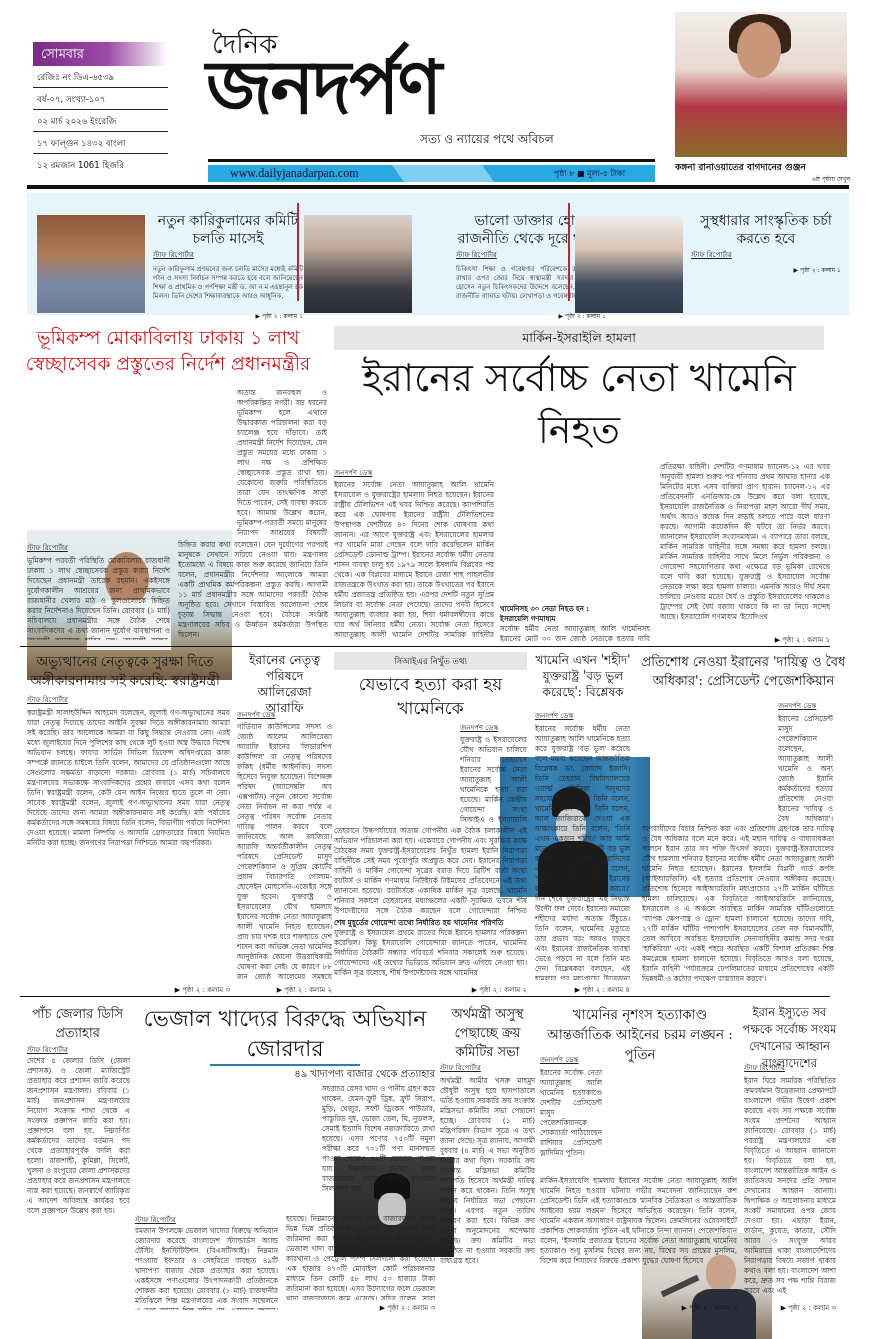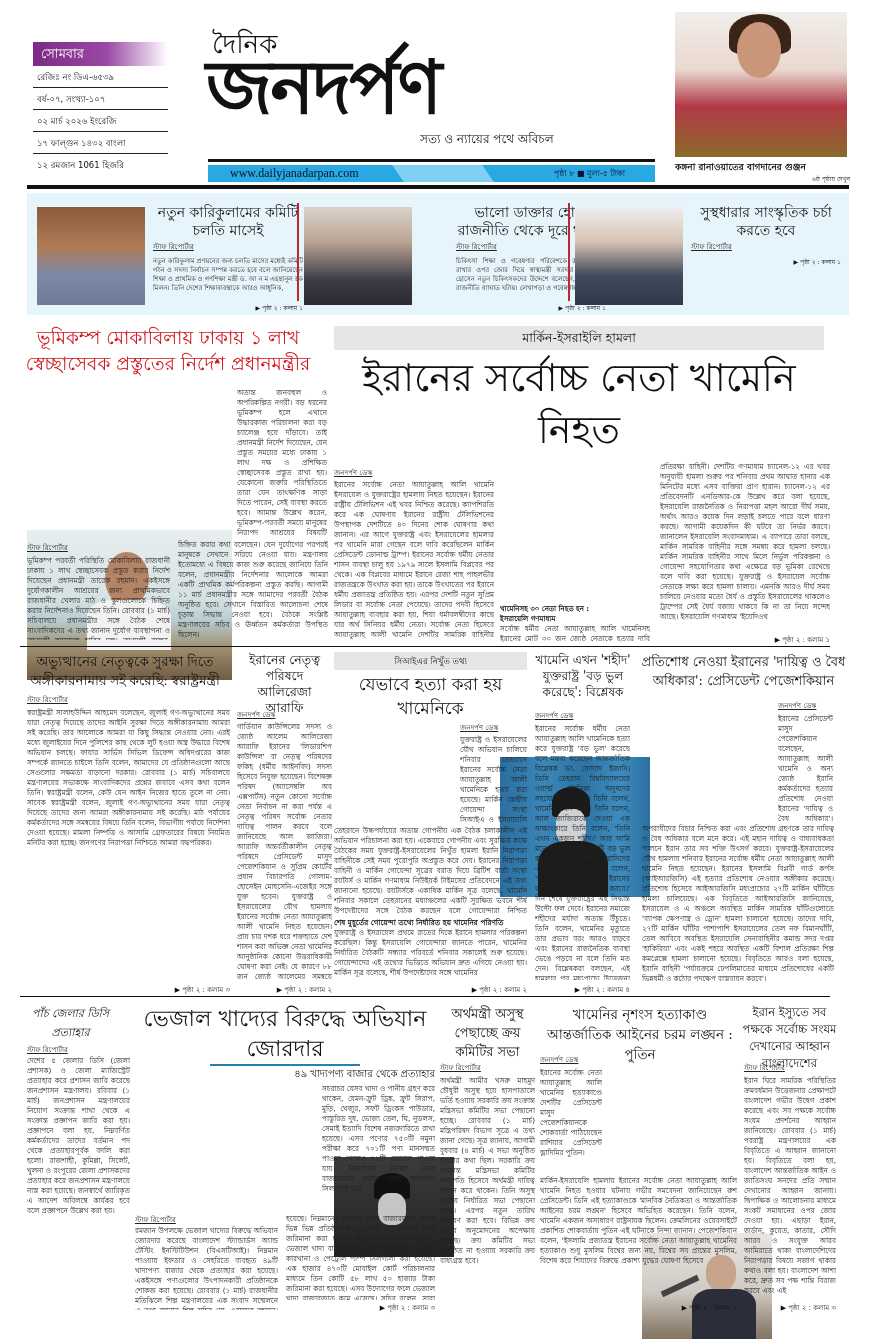--- a/index.html
+++ b/index.html
@@ -26,21 +26,21 @@
   #web-bar .meta { position: absolute; right: 30px; top: 2px; font-family: "DejaVu Sans", sans-serif; font-size: 8px; }
   #promo-photo { left: 675px; top: 12px; width: 172px; height: 145px; background: linear-gradient(180deg, #f1eee9 0%, #e9d8cf 40%, #b23947 65%, #8b6a2a 100%); }
   #promo-photo .face { position: absolute; left: 62px; top: 10px; width: 44px; height: 56px; border-radius: 50%; background: #c9967a; }
   #promo-photo .hair { position: absolute; left: 54px; top: 2px; width: 62px; height: 40px; border-radius: 50% 50% 20% 20%; background: #3a2418; }
   #promo-caption { left: 675px; top: 160px; font-size: 9px; font-weight: bold; width: 175px; }
   #promo-see { left: 760px; top: 174px; font-size: 6px; width: 90px; text-align: right; }
   #mast-bottom { left: 27px; top: 185px; width: 822px; height: 4px; background: #111; }
 
   
   #teasers { left: 27px; top: 193px; width: 822px; height: 122px; background: #e6f4fb; }
-  .teaser { position: absolute; top: 10px; height: 104px; }
+  .teaser { position: absolute; top: 18px; height: 104px; }
   .teaser .photo { position: absolute; top: 4px; width: 108px; height: 98px; }
   .teaser .t-title { font-family: "DejaVu Serif", serif; font-size: 14px; text-align: center; line-height: 18px; }
   .teaser .body-text { font-size: 6.5px; line-height: 9px; }
   .vdivider { position: absolute; top: 10px; width: 2px; height: 98px; background: #c0272d; }
 
   
   #lead-left-hl { left: 18px; top: 325px; width: 300px; color: #d0141b; font-family: "DejaVu Serif", serif; font-size: 18.5px; line-height: 26px; text-align: center; }
   #kicker-bar { left: 334px; top: 326px; width: 490px; height: 24px; background: #e6e6e6; font-size: 12.5px; text-align: center; line-height: 24px; }
   #main-hl { left: 334px; top: 352px; width: 490px; font-family: "DejaVu Serif", serif; font-size: 38px; line-height: 52px; text-align: center; }
 
@@ -169,21 +169,21 @@
   <div style="position:absolute;left:64px;top:22px;width:30px;height:36px;border-radius:45%;background:#c8a48c;"></div>
   <div style="position:absolute;left:50px;top:56px;width:64px;height:52px;border-radius:30% 30% 0 0;background:#2b2e3a;"></div>
   <div style="position:absolute;left:18px;top:50px;width:40px;height:6px;background:#444;transform:rotate(-25deg);"></div>
 </div>
 <div class="abs byline" style="left:778px;top:698px;">জনদর্পণ ডেস্ক</div>
 <div class="abs body-text" style="left:778px;top:714px;width:55px;height:108px;">ইরানের প্রেসিডেন্ট মাসুদ পেজেশকিয়ান বলেছেন, আয়াতুল্লাহ আলী খামেনি ও অন্য জ্যেষ্ঠ ইরানি কর্মকর্তাদের হত্যার প্রতিশোধ নেওয়া ইরানের 'দায়িত্ব ও বৈধ অধিকার'। শোক প্রকাশ করে প্রেসিডেন্ট বলেন, ইরান এই ঐতিহাসিক অপরাধের আদেশদাতা ও</div>
 <div class="abs body-text" style="left:642px;top:824px;width:192px;height:168px;">অপরাধীদের বিচার নিশ্চিত করা এবং প্রতিশোধ গ্রহণকে তার দায়িত্ব ও বৈধ অধিকার বলে মনে করে। এই মহান দায়িত্ব ও বাধ্যবাধকতা পালনে ইরান তার সব শক্তি উৎসর্গ করবে। যুক্তরাষ্ট্র-ইসরায়েলের যৌথ হামলায় শনিবার ইরানের সর্বোচ্চ ধর্মীয় নেতা আয়াতুল্লাহ আলী খামেনি নিহত হয়েছেন। ইরানের ইসলামি বিপ্লবী গার্ড কর্পস (আইআরজিসি) এই হত্যার প্রতিশোধ নেওয়ার অঙ্গীকার করেছে। প্রতিশোধ হিসেবে আইআরজিসি মধ্যপ্রাচ্যের ২৭টি মার্কিন ঘাঁটিতে হামলা চালিয়েছে। এক বিবৃতিতে আইআরজিসি জানিয়েছে, ইসরায়েল ও এ অঞ্চলে অবস্থিত মার্কিন সামরিক ঘাঁটিগুলোতে 'ব্যাপক ক্ষেপণাস্ত্র ও ড্রোন' হামলা চালানো হয়েছে। তাদের দাবি, ২৭টি মার্কিন ঘাঁটির পাশাপাশি ইসরায়েলের তেল নফ বিমানঘাঁটি, তেল আবিবে অবস্থিত ইসরায়েলি সেনাবাহিনীর কমান্ড সদর দপ্তর 'হাকিরিয়া' এবং একই শহরে অবস্থিত একটি বিশাল প্রতিরক্ষা শিল্প কমপ্লেক্সে হামলা চালানো হয়েছে। বিবৃতিতে আরও বলা হয়েছে, ইরানি বাহিনী 'পর্যায়ক্রমে ঢেপলিমাতের মাধ্যমে প্রতিশোধের একটি ভিন্নধর্মী ও কঠোর পদক্ষেপ বাস্তবায়ন করবে'।</div>
 
 <div class="abs hr" style="left:20px;top:996px;width:810px;"></div>
 
-<div class="abs hl" style="left:18px;top:1004px;width:105px;font-size:11px;line-height:19px;font-style:italic;">পাঁচ জেলার ডিসি প্রত্যাহার</div>
+<div class="abs hl" style="left:25px;top:1004px;width:105px;font-size:13px;line-height:19px;">পাঁচ জেলার ডিসি প্রত্যাহার</div>
 <div class="abs byline" style="left:27px;top:1042px;">স্টাফ রিপোর্টার</div>
 <div class="abs body-text" style="left:27px;top:1056px;width:103px;height:248px;">দেশের ৫ জেলার ডিসি (জেলা প্রশাসক) ও জেলা ম্যাজিস্ট্রেট প্রত্যাহার করে প্রশাসন জারি করেছে জনপ্রশাসন মন্ত্রণালয়। রবিবার (১ মার্চ) জনপ্রশাসন মন্ত্রণালয়ের নিয়োগ সংক্রান্ত শাখা থেকে এ সংক্রান্ত প্রজ্ঞাপন জারি করা হয়। প্রজ্ঞাপনে বলা হয়, নিম্নবর্ণিত কর্মকর্তাদের তাদের বর্তমান পদ থেকে প্রত্যাহারপূর্বক বদলি করা হলো। রাজশাহী, কুমিল্লা, সিলেট, খুলনা ও রংপুরের জেলা প্রশাসকদের প্রত্যাহার করে জনপ্রশাসন মন্ত্রণালয়ে ন্যস্ত করা হয়েছে। জনস্বার্থে জারিকৃত এ আদেশ অবিলম্বে কার্যকর হবে বলে প্রজ্ঞাপনে উল্লেখ করা হয়।</div>
 
 <div class="abs hl" style="left:135px;top:1004px;width:300px;font-size:22px;line-height:30px;">ভেজাল খাদ্যের বিরুদ্ধে অভিযান জোরদার</div>
 <div class="abs" style="left:210px;top:1064px;width:150px;height:2px;background:#2b7fb0;"></div>
 <div class="abs" style="left:135px;top:1066px;width:300px;text-align:right;font-size:10px;">৪৯ খাদ্যপণ্য বাজার থেকে প্রত্যাহার</div>
 
 <div class="abs body-text" style="left:322px;top:1084px;width:113px;height:128px;">সচরাচর যেসব খাদ্য ও পানীয় গ্রহণ করে থাকেন, যেমন-ফ্রুট ড্রিঙ্ক, ফ্রুট সিরাপ, মুড়ি, খেজুর, সফট ড্রিংকস পাউডার, পাস্তুরিত দুধ, ভোজ্য তেল, ঘি, নুডলস, সেমাই ইত্যাদি বিশেষ নজরদারিতে রাখা হয়েছে। এসব পণ্যের ৭৫০টি নমুনা পরীক্ষা করে ৭০১টি পণ্য মানসম্মত পাওয়া গেলেও ৪৯টি ভেজাল পাওয়া যায়। নিম্নমানের ভোজ্য তেল বাজারজাত করায় একটি কারখানা সিলগালা করা</div>
 <div class="abs byline" style="left:135px;top:1212px;">স্টাফ রিপোর্টার</div>
 <div class="abs body-text" style="left:135px;top:1226px;width:143px;height:84px;">রমজান উপলক্ষে ভেজাল খাদ্যের বিরুদ্ধে অভিযান জোরদার করেছে বাংলাদেশ স্ট্যান্ডার্ডস অ্যান্ড টেস্টিং ইনস্টিটিউশন (বিএসটিআই)। নিম্নমান পাওয়ায় ইফতার ও সেহরিতে ব্যবহৃত ৪৯টি খাদ্যপণ্য বাজার থেকে প্রত্যাহার করা হয়েছে। একইসঙ্গে পণ্যগুলোর উৎপাদনকারী প্রতিষ্ঠানকে শোকজ করা হয়েছে। রোববার (১ মার্চ) রাজধানীর মতিঝিলে শিল্প মন্ত্রণালয়ের এক সংবাদ সম্মেলনে এ তথ্য জানান শিল্প সচিব মো. ওবায়দুর রহমান। শিল্প সচিব বলেন, রমজান মাস উপলক্ষে রোজাদারগণ</div>

